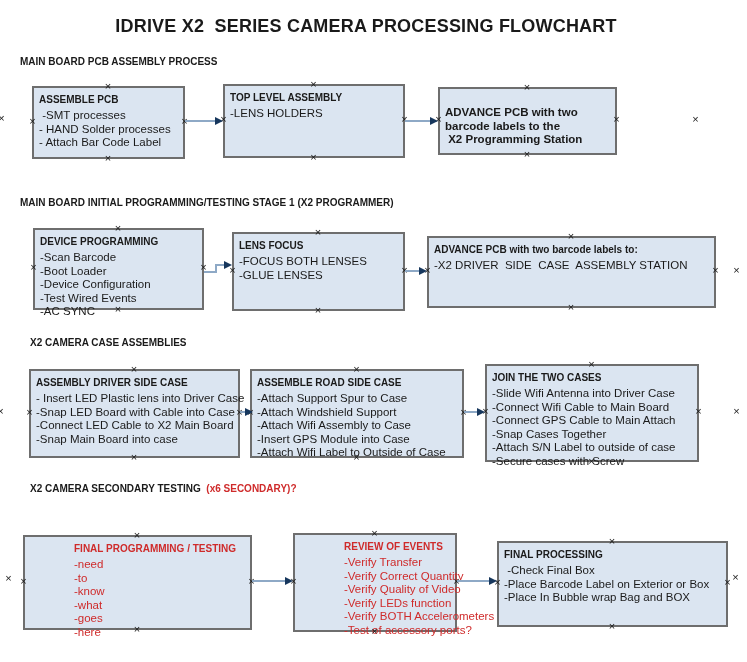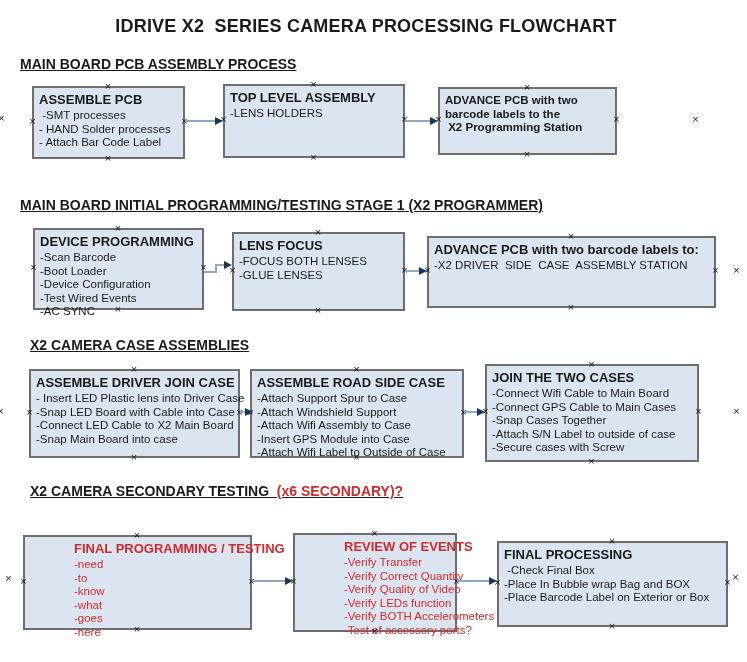--- a/index.html
+++ b/index.html
@@ -9,33 +9,33 @@
   html,body{margin:0;padding:0;background:#fff;}
   .canvas{
     position:relative;width:747px;height:662px;background:#fff;overflow:hidden;
     font-family:"Liberation Sans", sans-serif;color:var(--ink);
   }
   .chart-title{
     position:absolute;left:0;top:16px;width:732px;text-align:center;
     font-size:18px;font-weight:bold;white-space:pre;letter-spacing:.2px;
   }
   .sec-heading{
-    position:absolute;font-size:14px;font-weight:bold;white-space:pre;text-decoration:underline;
+    position:absolute;font-size:10px;font-weight:bold;white-space:pre;
   }
   .sec-heading .redpart{color:var(--red);}
   .fbox{
     position:absolute;box-sizing:border-box;background:var(--fill);
     border:2px solid var(--border);padding:3px 5px 0 5px;overflow:visible;
   }
-  .fbox .bt{font-size:13px;font-weight:bold;line-height:17px;white-space:pre;}
+  .fbox .bt{font-size:10px;font-weight:bold;line-height:17px;white-space:pre;}
   .fbox ul.bi{margin:1px 0 0 0;padding:0;list-style:none;}
   .fbox ul.bi li{font-size:11.5px;line-height:13.5px;white-space:pre;}
   .fbox.red .bt, .fbox.red li{color:var(--red);padding-left:44px;}
   .fbox.boldItems li{font-size:13px;font-weight:bold;line-height:18px;}
-  .fbox.boldItems ul.bi{margin-top:2px;}
+  .fbox.boldItems ul.bi{margin-top:14px;}
   .handle,.stray{
     position:absolute;font-size:11px;line-height:11px;color:#1a1a1a;
     width:11px;text-align:center;pointer-events:auto;font-weight:normal;
   }
   .handle.h-top{left:calc(50% - 6px);top:-7px;}
   .handle.h-bottom{left:calc(50% - 6px);bottom:-7px;}
   .handle.h-left{left:-7px;top:calc(50% - 7px);}
   .handle.h-right{right:-7px;top:calc(50% - 7px);}
   .arrow{position:absolute;height:2px;background:var(--arrowline);}
   .arrow::after{
@@ -121,21 +121,21 @@
       <ul class="bi">
         <li>-X2 DRIVER  SIDE  CASE  ASSEMBLY STATION</li>
       </ul>
       <span class="handle h-top">×</span>
       <span class="handle h-bottom">×</span>
       <span class="handle h-left">×</span>
       <span class="handle h-right">×</span>
     </div>
 
   <div class="fbox" style="left:29px;top:369px;width:211px;height:89px;">
-      <div class="bt">ASSEMBLE DRIVER JOIN CASE</div>
+      <div class="bt">ASSEMBLY DRIVER SIDE CASE</div>
       <ul class="bi">
         <li>- Insert LED Plastic lens into Driver Case</li>
         <li>-Snap LED Board with Cable into Case</li>
         <li>-Connect LED Cable to X2 Main Board</li>
         <li>-Snap Main Board into case</li>
       </ul>
       <span class="handle h-top">×</span>
       <span class="handle h-bottom">×</span>
       <span class="handle h-left">×</span>
       <span class="handle h-right">×</span>
@@ -150,22 +150,23 @@
         <li>-Attach Wifi Label to Outside of Case</li>
       </ul>
       <span class="handle h-top">×</span>
       <span class="handle h-bottom">×</span>
       <span class="handle h-left">×</span>
       <span class="handle h-right">×</span>
     </div>
   <div class="fbox" style="left:485px;top:364px;width:214px;height:98px;">
       <div class="bt">JOIN THE TWO CASES</div>
       <ul class="bi">
+        <li>-Slide Wifi Antenna into Driver Case</li>
         <li>-Connect Wifi Cable to Main Board</li>
-        <li>-Connect GPS Cable to Main Cases</li>
+        <li>-Connect GPS Cable to Main Attach</li>
         <li>-Snap Cases Together</li>
         <li>-Attach S/N Label to outside of case</li>
         <li>-Secure cases with Screw</li>
       </ul>
       <span class="handle h-top">×</span>
       <span class="handle h-bottom">×</span>
       <span class="handle h-left">×</span>
       <span class="handle h-right">×</span>
     </div>
 
@@ -196,22 +197,22 @@
       </ul>
       <span class="handle h-top">×</span>
       <span class="handle h-bottom">×</span>
       <span class="handle h-left">×</span>
       <span class="handle h-right">×</span>
     </div>
   <div class="fbox" style="left:497px;top:541px;width:231px;height:86px;">
       <div class="bt">FINAL PROCESSING</div>
       <ul class="bi">
         <li> -Check Final Box</li>
+        <li>-Place Barcode Label on Exterior or Box</li>
         <li>-Place In Bubble wrap Bag and BOX</li>
-        <li>-Place Barcode Label on Exterior or Box</li>
       </ul>
       <span class="handle h-top">×</span>
       <span class="handle h-bottom">×</span>
       <span class="handle h-left">×</span>
       <span class="handle h-right">×</span>
     </div>
 
   <div class="arrow" style="left:185px;top:120px;width:30px;"></div>
   <div class="arrow" style="left:405px;top:120px;width:25px;"></div>
 

